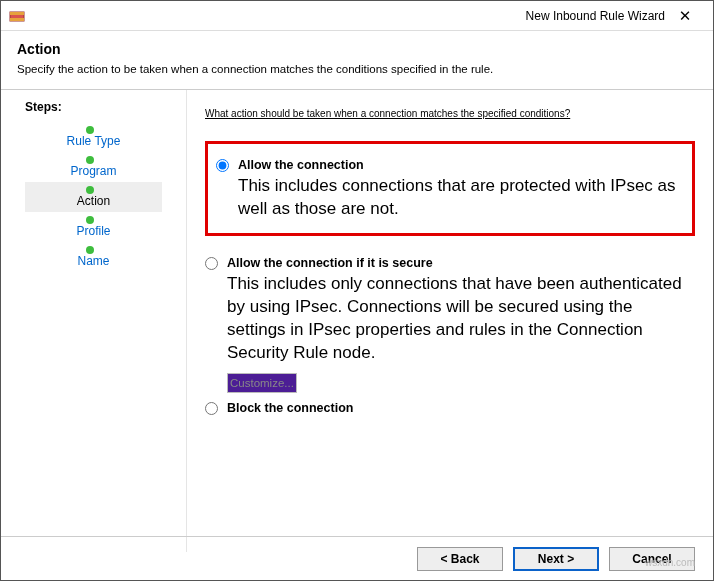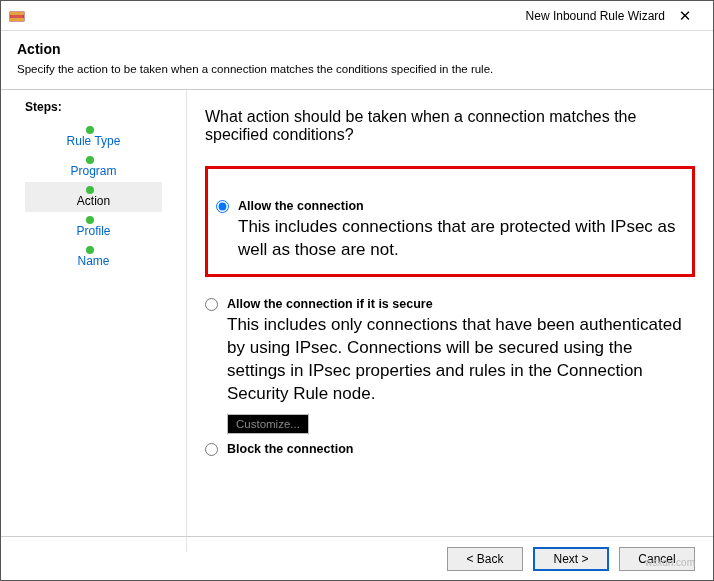--- a/index.html
+++ b/index.html
@@ -13,31 +13,31 @@
 .header h1 { font-size: 14px; font-weight: bold; margin-bottom: 6px; }
 .header p { font-size: 11.5px; }
 .body { display: flex; height: 462px; }
 .steps { width: 186px; padding: 10px 24px; border-right: 1px solid #e5e5e5; }
 .steps-title { font-weight: bold; font-size: 12px; margin-bottom: 8px; }
 .step { display: flex; align-items: center; padding: 4px 2px; font-size: 12px; flex-direction: column; }
 .step .bullet { width: 8px; height: 8px; border-radius: 50%; background: #3ebd3e; margin-right: 8px; flex: none; }
 .step.link { color: #0066cc; }
 .step.current { background: #eee; color: #000; }
 .content { flex: 1; padding: 18px 18px 10px 18px; position: relative; }
-.prompt { font-size: 16px; margin-bottom: 22px; }
-.highlight { border: 3px solid #e00000; padding: 24px 8px 10px 8px; margin-bottom: 14px; }
+.prompt { font-size: 10px; margin-bottom: 22px; text-decoration: underline; }
+.highlight { border: 3px solid #e00000; padding: 8px 8px 10px 8px; margin-bottom: 14px; }
 .option { display: flex; padding: 6px 0 2px 0; }
 .radio-w { width: 22px; flex: none; padding-top: 1px; }
 .radio-w input { width: 13px; height: 13px; }
 .opt-body { flex: 1; }
 .opt-title { font-weight: bold; font-size: 12.5px; margin-bottom: 3px; }
 .opt-desc { font-size: 17px; line-height: 1.35; max-width: 460px; }
-.custbtn { margin-top: 8px; padding: 3px 8px; font-size: 11.5px; border: 1px solid #bbb; background: #000000; color: #888; }
+.custbtn { margin-top: 8px; padding: 3px 2px; font-size: 11.5px; border: 1px solid #bbb; background: #4c1d95; color: #888; }
 .footer { position: absolute; bottom: 0; left: 0; right: 0; height: 44px; border-top: 1px solid #ccc; display: flex; justify-content: flex-end; align-items: center; padding-right: 18px; gap: 10px; }
-.footer button { width: 76px; height: 24px; font-size: 12px; border: 1px solid #999; background: #eee; cursor: default; }
+.footer button { width: 86px; height: 24px; font-size: 12px; border: 1px solid #999; background: #eee; cursor: default; font-weight: bold; }
 .footer button.primary { border: 2px solid #0b62c9; }
 .watermark { position: absolute; bottom: 12px; right: 18px; font-size: 10px; color: #bbb; }
 </style>
 </head>
 <body>
 
 <div class="window">
 
   <div class="titlebar">
     <span class="ticon">

